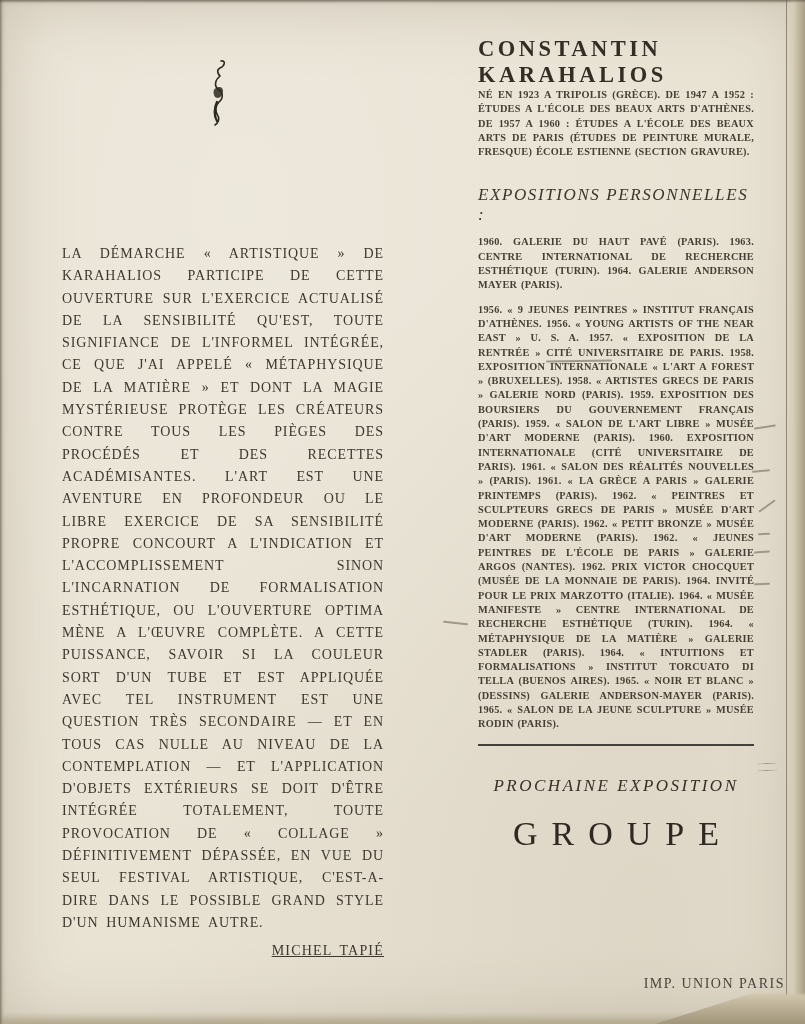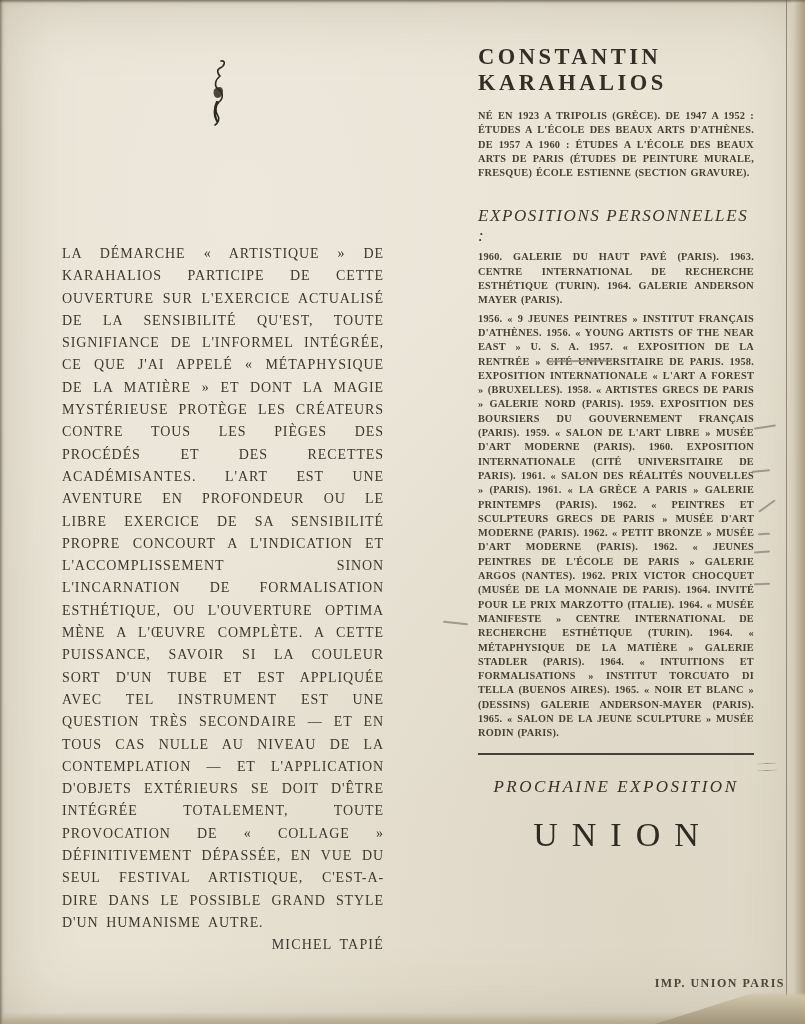--- a/index.html
+++ b/index.html
@@ -40,75 +40,75 @@
   .sig-drawing { position: absolute; left: 205px; top: 58px; width: 26px; height: 72px; }
   .left-col {
     position: absolute; left: 62px; top: 243px; width: 322px;
   }
   .left-body {
     font-size: 14px; line-height: 22.3px;
     letter-spacing: 0.9px; word-spacing: 3.5px;
     text-align: justify;
   }
   .left-author {
-    margin-top: 3px; text-align: right;
-    font-size: 14px; letter-spacing: 1.2px; word-spacing: 3px;
+    margin-top: 9px; text-align: right;
+    font-size: 14px; letter-spacing: 1.2px; word-spacing: 3px; text-decoration: underline;
   }
 
   
-  .right-col { position: absolute; left: 478px; top: 44px; width: 307px; }
+  .right-col { position: absolute; left: 478px; top: 36px; width: 307px; }
   .rc-title {
     margin: 0; font-size: 22.5px; font-weight: bold;
     letter-spacing: 3.5px;
     text-align: justify; text-align-last: justify;
     color: #332d26;
   }
   .rc-par {
     width: 276px;
     font-size: 10.3px; line-height: 14.3px;
     letter-spacing: 0.25px; word-spacing: 1px;
     text-align: justify;
     font-weight: bold; color: #453e34;
   }
-  .rc-bio { margin-top: 13px; }
+  .rc-bio { }
   .rc-heading {
     width: 276px; margin-top: 26px;
     font-style: italic; font-weight: normal;
     font-size: 17px; letter-spacing: 1.6px;
     color: #3c352c;
   }
-  .rc-par.after-heading { margin-top: 4px; font-family: Liberation Serif, serif; }
+  .rc-par.after-heading { margin-top: 10px; font-family: Liberation Serif, serif; }
   .rc-rule {
     width: 276px; height: 0; margin-top: 12px;
     border-top: 2px solid #46403a;
   }
   .rc-next { width: 276px; text-align: center; }
   .rc-next-label {
-    margin-top: 22px;
+    margin-top: 30px;
     font-style: italic; font-size: 17px; letter-spacing: 2.5px;
     color: #352f28;
   }
   .rc-artist {
     margin-top: 19px;
     font-size: 34px; letter-spacing: 14px; text-indent: 14px;
     color: #2e2922;
   }
   .rc-works {
     margin-top: 9px;
     font-size: 25px; letter-spacing: 2px;
     color: #2e2922;
   }
   .rc-dates {
     margin-top: 11px;
     font-size: 19px; letter-spacing: 2.5px;
     color: #332d26;
   }
   .printer {
     position: absolute; right: 20px; top: 976px;
-    font-size: 12px; font-weight: bold; letter-spacing: 1.5px;
+    font-size: 14px; font-weight: normal; letter-spacing: 1.5px;
     color: #4c453b;
   }
 
   
   .pm { position: absolute; background: #8f8679; height: 2px; border-radius: 1px; opacity: 0.8; }
   .pm-underline { left: 546px; top: 360px; width: 66px; transform: rotate(-1deg); height: 1.8px; }
   .pm-d1 { left: 754px; top: 426px; width: 22px; transform: rotate(-9deg); }
   .pm-d2 { left: 752px; top: 470px; width: 18px; transform: rotate(-5deg); }
   .pm-slash { left: 757px; top: 505px; width: 20px; transform: rotate(-36deg); }
   .pm-d3 { left: 758px; top: 533px; width: 12px; transform: rotate(-3deg); }
@@ -141,21 +141,21 @@
 
     <div class="rc-heading">EXPOSITIONS PERSONNELLES :</div>
     <div class="rc-par after-heading">1960. GALERIE DU HAUT PAVÉ (PARIS). 1963. CENTRE INTERNATIONAL DE RECHERCHE ESTHÉTIQUE (TURIN). 1964. GALERIE ANDERSON MAYER (PARIS).</div>
 
     <div class="rc-par after-heading">1956. « 9 JEUNES PEINTRES » INSTITUT FRANÇAIS D'ATHÈNES. 1956. « YOUNG ARTISTS OF THE NEAR EAST » U. S. A. 1957. « EXPOSITION DE LA RENTRÉE » CITÉ UNIVERSITAIRE DE PARIS. 1958. EXPOSITION INTERNATIONALE « L'ART A FOREST » (BRUXELLES). 1958. « ARTISTES GRECS DE PARIS » GALERIE NORD (PARIS). 1959. EXPOSITION DES BOURSIERS DU GOUVERNEMENT FRANÇAIS (PARIS). 1959. « SALON DE L'ART LIBRE » MUSÉE D'ART MODERNE (PARIS). 1960. EXPOSITION INTERNATIONALE (CITÉ UNIVERSITAIRE DE PARIS). 1961. « SALON DES RÉALITÉS NOUVELLES » (PARIS). 1961. « LA GRÈCE A PARIS » GALERIE PRINTEMPS (PARIS). 1962. « PEINTRES ET SCULPTEURS GRECS DE PARIS » MUSÉE D'ART MODERNE (PARIS). 1962. « PETIT BRONZE » MUSÉE D'ART MODERNE (PARIS). 1962. « JEUNES PEINTRES DE L'ÉCOLE DE PARIS » GALERIE ARGOS (NANTES). 1962. PRIX VICTOR CHOCQUET (MUSÉE DE LA MONNAIE DE PARIS). 1964. INVITÉ POUR LE PRIX MARZOTTO (ITALIE). 1964. « MUSÉE MANIFESTE » CENTRE INTERNATIONAL DE RECHERCHE ESTHÉTIQUE (TURIN). 1964. « MÉTAPHYSIQUE DE LA MATIÈRE » GALERIE STADLER (PARIS). 1964. « INTUITIONS ET FORMALISATIONS » INSTITUT TORCUATO DI TELLA (BUENOS AIRES). 1965. « NOIR ET BLANC » (DESSINS) GALERIE ANDERSON-MAYER (PARIS). 1965. « SALON DE LA JEUNE SCULPTURE » MUSÉE RODIN (PARIS).</div>
 
     <div class="rc-rule"></div>
 
     <div class="rc-next">
       <div class="rc-next-label">PROCHAINE EXPOSITION</div>
-      <div class="rc-artist">UNION</div>
+      <div class="rc-artist">GROUPE</div>
     </div>
   </div>
 
   <div class="printer">IMP. UNION PARIS</div>
 
   <div class="pm pm-underline"></div>
   <div class="pm pm-d1"></div>
   <div class="pm pm-d2"></div>
   <div class="pm pm-slash"></div>
   <div class="pm pm-d3"></div>

